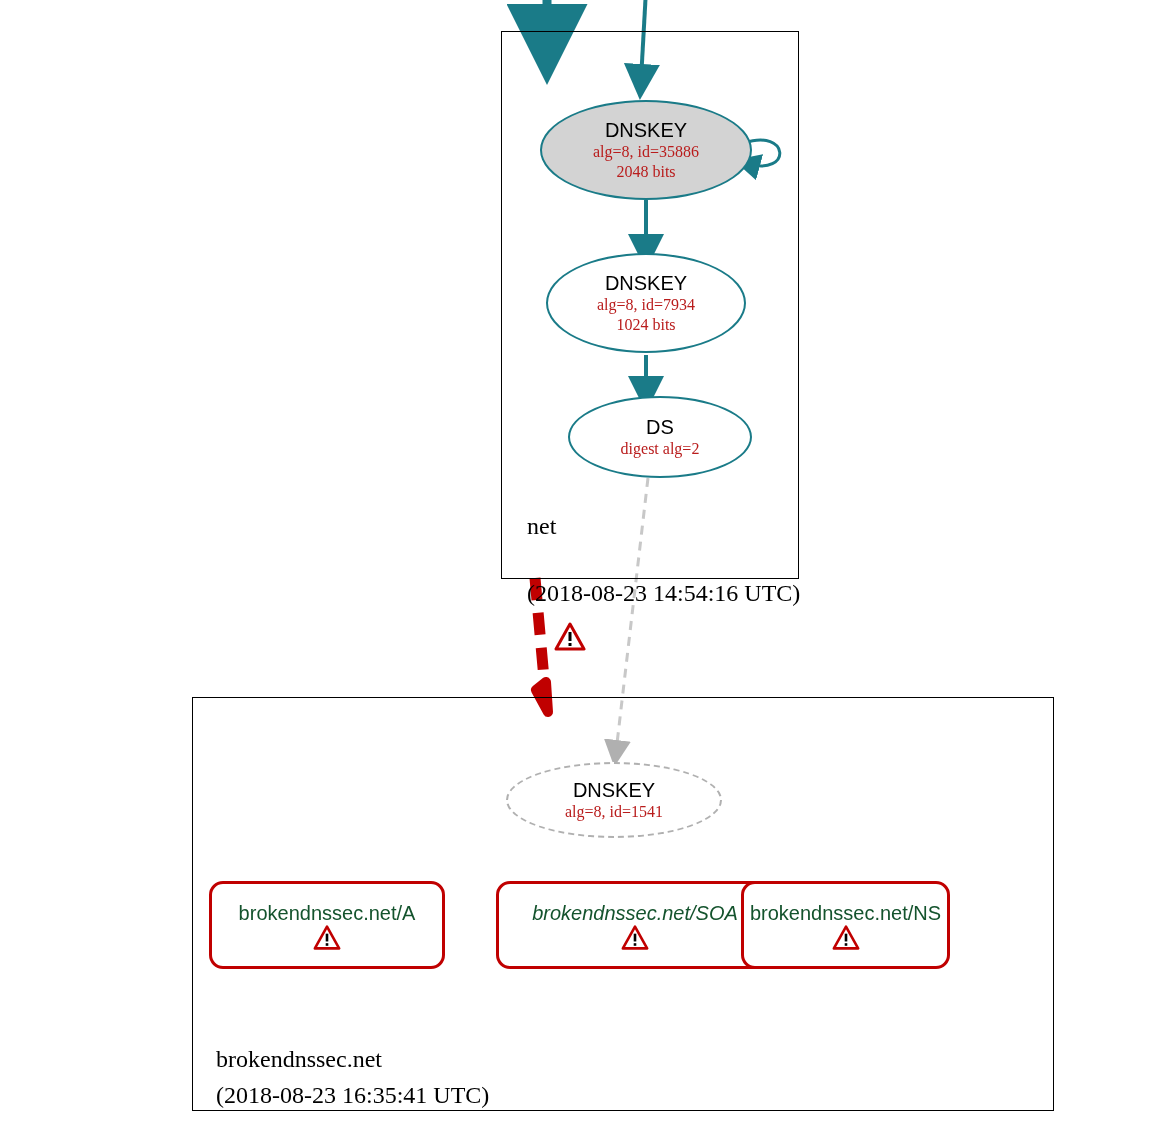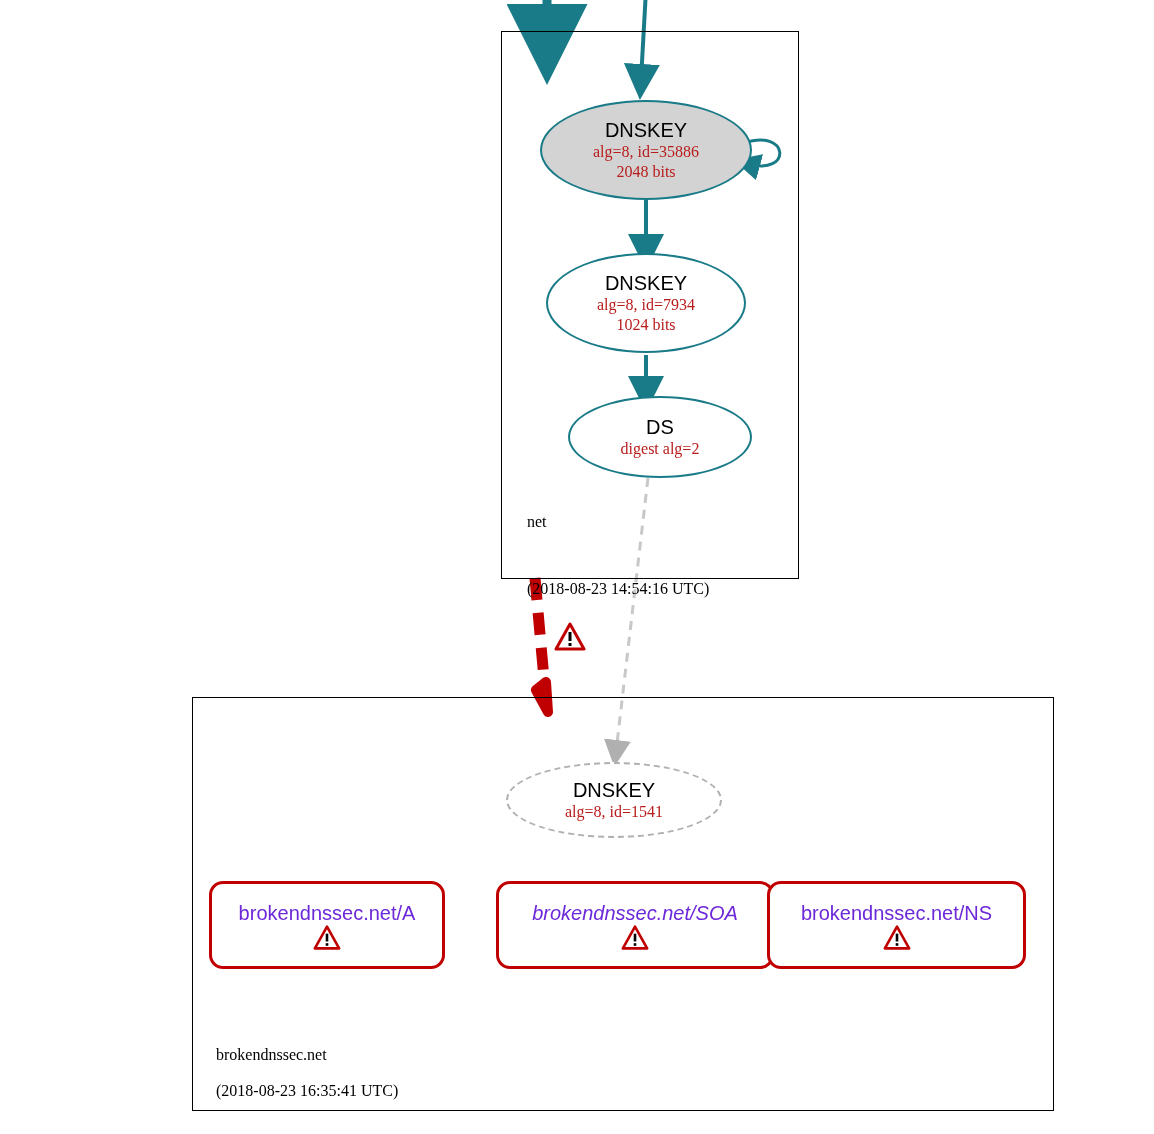--- a/index.html
+++ b/index.html
@@ -25,21 +25,21 @@
   }
   .zone-box {
     position: absolute;
     border: 1px solid #000000;
     background: transparent;
     box-sizing: border-box;
   }
   .zone-label {
     position: absolute;
     font-family: "Liberation Serif", serif;
-    font-size: 16px;
+    font-size: 24px;
     color: #000000;
     white-space: nowrap;
   }
   .node {
     position: absolute;
     display: flex;
     flex-direction: column;
     align-items: center;
     justify-content: center;
     text-align: center;
@@ -79,21 +79,21 @@
     background: #ffffff;
     display: flex;
     flex-direction: column;
     align-items: center;
     justify-content: center;
     box-sizing: border-box;
   }
   .rr-box .label {
     font-family: "Liberation Sans", sans-serif;
     font-size: 20px;
-    color: #6d28d9;
+    color: #14532d;
     margin-top: 2px;
   }
   .warn {
     display: inline-block;
     line-height: 0;
   }
   .warn-float {
     position: absolute;
   }
 </style>
@@ -183,21 +183,21 @@
     <div class="label">brokendnssec.net/SOA</div>
     <span class="warn">
       <svg width="28" height="26" viewBox="0 0 32 30">
         <path d="M16,2 L30,27 L2,27 Z" fill="#ffffff" stroke="#c00000" stroke-width="3" stroke-linejoin="round"></path>
         <rect x="14.5" y="10" width="3" height="9" fill="#000000"></rect>
         <rect x="14.5" y="21" width="3" height="3" fill="#000000"></rect>
       </svg>
     </span>
   </div>
 
-  <div class="rr-box" style="left:767px; top:881px; width:259px; height:88px;">
+  <div class="rr-box" style="left:741px; top:881px; width:209px; height:88px;">
     <div class="label">brokendnssec.net/NS</div>
     <span class="warn">
       <svg width="28" height="26" viewBox="0 0 32 30">
         <path d="M16,2 L30,27 L2,27 Z" fill="#ffffff" stroke="#c00000" stroke-width="3" stroke-linejoin="round"></path>
         <rect x="14.5" y="10" width="3" height="9" fill="#000000"></rect>
         <rect x="14.5" y="21" width="3" height="3" fill="#000000"></rect>
       </svg>
     </span>
   </div>
 

